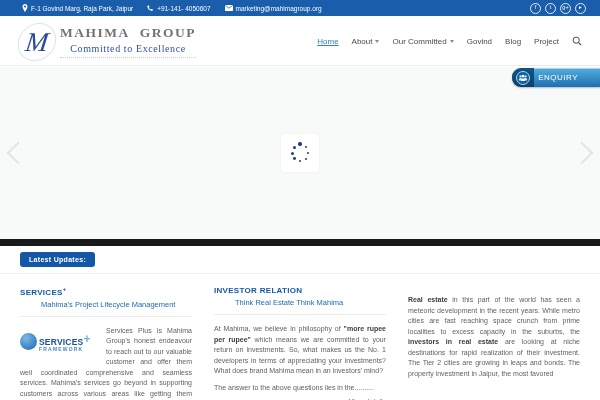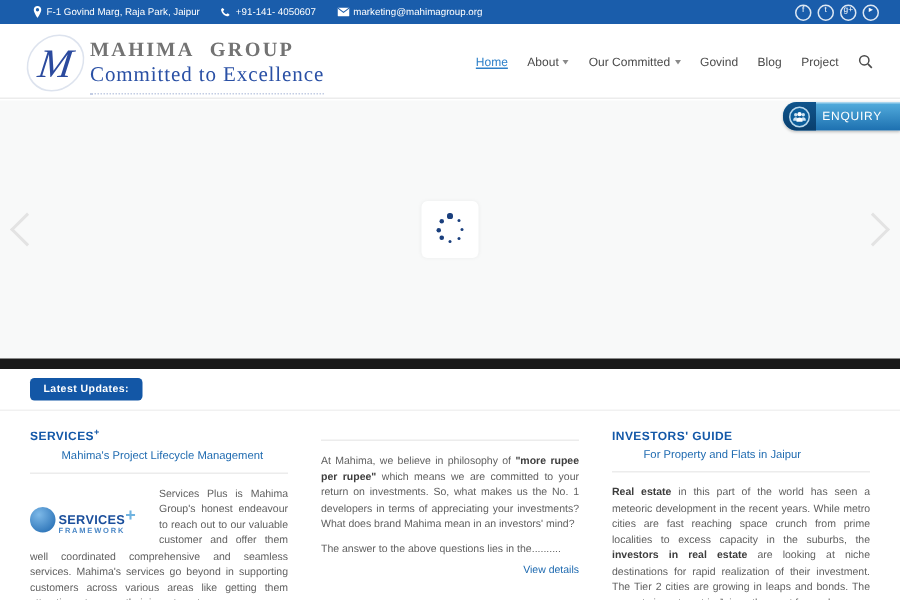--- a/index.html
+++ b/index.html
@@ -23,21 +23,21 @@
   .header { position:absolute; top:16px; left:0; width:600px; height:50px; background:#fff;
             border-bottom:1px solid #ececec; }
   .logo { position:absolute; left:18px; top:5px; display:flex; align-items:flex-start; cursor:pointer; }
   .monogram { width:38px; height:38px; border:1px solid #dde3ee; border-radius:50%;
               display:flex; align-items:center; justify-content:center;
               font-family:"Liberation Serif", serif; font-style:italic; font-size:27px;
               color:#2b4a9e; transform:skewX(-8deg); margin-top:2px; }
   .logo-text { margin-left:4px; padding-bottom:3px; border-bottom:1px dotted #c3cde4; }
   .logo-title { font-family:"Liberation Serif", serif; font-weight:bold; font-size:13.5px;
                 letter-spacing:1.5px; word-spacing:6px; color:#737373; margin-top:4px; }
-  .logo-tag { font-family:"Liberation Serif", serif; font-size:14px; color:#2a50a5;
+  .logo-tag { font-family:"Liberation Serif", serif; font-size:10px; color:#2a50a5;
               letter-spacing:.6px; text-align:center; margin-top:2px; }
   .nav { position:absolute; right:18px; top:0; height:50px; display:flex; align-items:center;
          gap:13px; font-size:8px; color:#4a4a4a; }
   .nav .nav-item { display:flex; align-items:center; gap:3px; cursor:pointer; white-space:nowrap; }
   .nav .active { color:#2e80c9;text-decoration:underline; }
   .caret { width:0; height:0; border-left:2.5px solid transparent; border-right:2.5px solid transparent;
            border-top:3px solid #8a8a8a; display:inline-block; }
   .search-btn { cursor:pointer; display:flex; align-items:center; }
 
   
@@ -58,21 +58,21 @@
   .spinner i:nth-child(4){ width:2.8px;height:2.8px; left:4.9px;  top:16.3px;}
   .spinner i:nth-child(5){ width:2.5px;height:2.5px; left:10.7px; top:18.5px;}
   .spinner i:nth-child(6){ width:2.2px;height:2.2px; left:16.6px; top:16.6px;}
   .spinner i:nth-child(7){ width:2px;  height:2px;   left:19px;   top:11px;  }
   .spinner i:nth-child(8){ width:2px;  height:2px;   left:16.7px; top:5.3px; }
 
   
   .enquiry { position:absolute; top:68px; right:0; height:19px; display:flex; align-items:center;
              background:linear-gradient(#54aede,#1d70b0); border-radius:9px 0 0 9px;
              box-shadow:inset 0 1px 0 rgba(255,255,255,.5), 0 1px 2px rgba(0,0,0,.25);
-             padding-right:12px; cursor:pointer; }
+             padding-right:22px; cursor:pointer; }
   .enq-cap { width:22px; height:19px; border-radius:9px 0 0 9px;
              background:linear-gradient(#0f548c,#0a3f6d); display:flex; align-items:center;
              justify-content:center; margin-right:4px; }
   .enq-circle { width:14px; height:14px; border-radius:50%; background:#0d5e9b;
                 border:1px solid #b9d8ec; display:flex; align-items:center; justify-content:center; }
   .enquiry .label { color:#fff; font-size:8px; letter-spacing:.5px; }
 
   
   .darkbar { position:absolute; top:239px; left:0; width:600px; height:7px; background:#191919; }
 
@@ -87,21 +87,21 @@
              display:flex; gap:22px; padding:12px 20px 0 20px; }
   .col { flex:1; min-width:0; }
   .col-head { border-bottom:1px solid #ececec; padding-bottom:7px; }
   .col-title { color:#1358a8; font-size:8px; font-weight:bold; letter-spacing:.3px; }
   .col-title sup { font-size:6px; }
   .col-sub { color:#1e6ab0; font-size:7.5px; margin-top:3px;padding-left:21px; }
   .col-body { margin-top:9px; font-size:7px; line-height:10.5px; color:#5f5f5f;
               text-align:justify; }
   .col-body b { color:#3d3d3d; }
   .svc-logo { float:left; width:80px; height:30px; margin:7px 6px 2px 0; display:flex;
-              align-items:center; }
+              align-items:flex-start; }
   .svc-globe { width:17px; height:17px; border-radius:50%;
                background:radial-gradient(circle at 35% 30%, #7db9e8, #1a64ad); flex:0 0 auto; }
   .svc-text { margin-left:2px; line-height:1; }
   .svc-line1 { font-size:8.5px; font-weight:bold; color:#1b4f9c; letter-spacing:.2px; }
   .svc-plus { color:#6fb3e0; font-size:12px; font-weight:bold; vertical-align:2px; }
   .svc-line2 { font-size:5px; font-weight:bold; color:#4a87c6; letter-spacing:1.2px; margin-top:1px; }
   .p2 { margin-top:6px; }
   .view-link { display:block; text-align:right; color:#1e6ab0; font-size:7px; margin-top:4px;
                cursor:pointer; }
 </style>
@@ -236,32 +236,30 @@
             <span class="svc-line1"><span>SERVICES</span><span class="svc-plus">+</span></span>
             <span class="svc-line2" style="display:block">FRAMEWORK</span>
           </span>
         </span>
         <span>Services Plus is Mahima Group's honest endeavour to reach out to our valuable customer and offer them well coordinated comprehensive and seamless services. Mahima's services go beyond in supporting customers across various areas like getting them attractive returns on their investment...</span>
       </div>
     </div>
 
     <div class="col">
       <div class="col-head">
+        <div class="col-title">INVESTOR RELATION</div>
+        <div class="col-sub">Think Real Estate Think Mahima</div>
       </div>
       <div class="col-body">
         <span>At Mahima, we believe in philosophy of </span><b>"more rupee per rupee"</b><span> which means we are committed to your return on investments. So, what makes us the No. 1 developers in terms of appreciating your investments? What does brand Mahima mean in an investors' mind?</span>
         <span class="p2" style="display:block">The answer to the above questions lies in the..........</span>
         <span class="view-link">View details</span>
       </div>
     </div>
 
     <div class="col">
-      <div class="col-head">
-        <div class="col-title">INVESTORS' GUIDE</div>
-        <div class="col-sub">For Property and Flats in Jaipur</div>
-      </div>
       <div class="col-body">
         <b>Real estate</b><span> in this part of the world has seen a meteoric development in the recent years. While metro cities are fast reaching space crunch from prime localities to excess capacity in the suburbs, the </span><b>investors in real estate</b><span> are looking at niche destinations for rapid realization of their investment. The Tier 2 cities are growing in leaps and bonds. The property investment in Jaipur, the most favored</span>
       </div>
     </div>
 
   </div>
 </div>
 
 </body></html>

